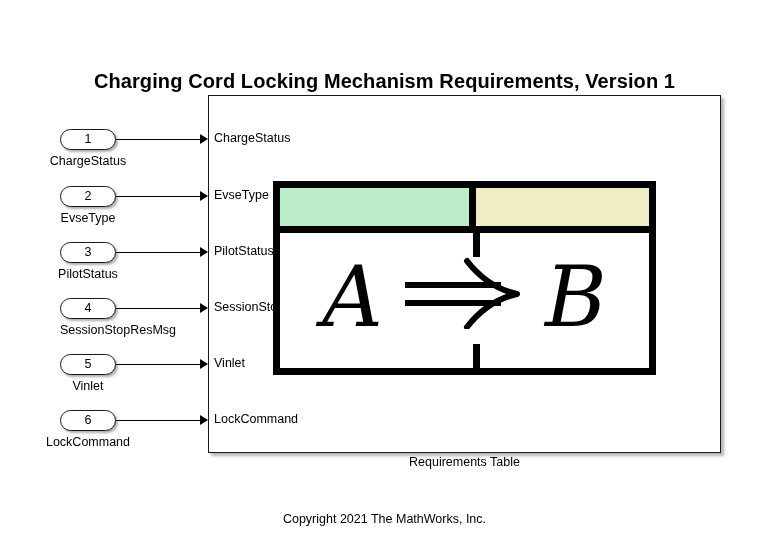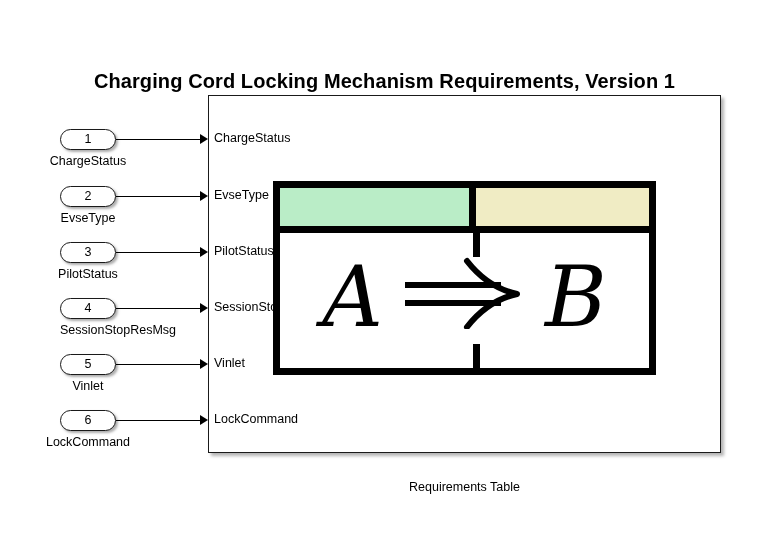--- a/index.html
+++ b/index.html
@@ -96,21 +96,21 @@
   .port-label {
     position: absolute;
     font-size: 12.5px;
     white-space: nowrap;
     color: #000;
     z-index: 2;
   }
   .block-caption {
     position: absolute;
     left: 208px;
-    top: 480px;
+    top: 455px;
     width: 513px;
     text-align: center;
     font-size: 12.5px;
     white-space: nowrap;
   }
 
   
   .req-icon {
     position: absolute;
     left: 273px;
@@ -269,14 +269,15 @@
             <path d="M 62 4 C 76 22 94 33 112 37 C 94 41 76 52 62 70" fill="none" stroke="#000000" stroke-width="6" stroke-linecap="round" stroke-linejoin="round"></path>
           </svg>
         </span>
         <span class="req-glyph">B</span>
       </div>
     </div>
   </div>
 
   <div class="block-caption">Requirements Table</div>
 
+  <div class="copyright">Copyright 2021 The MathWorks, Inc.</div>
 
 </div>
 
 </body></html>

